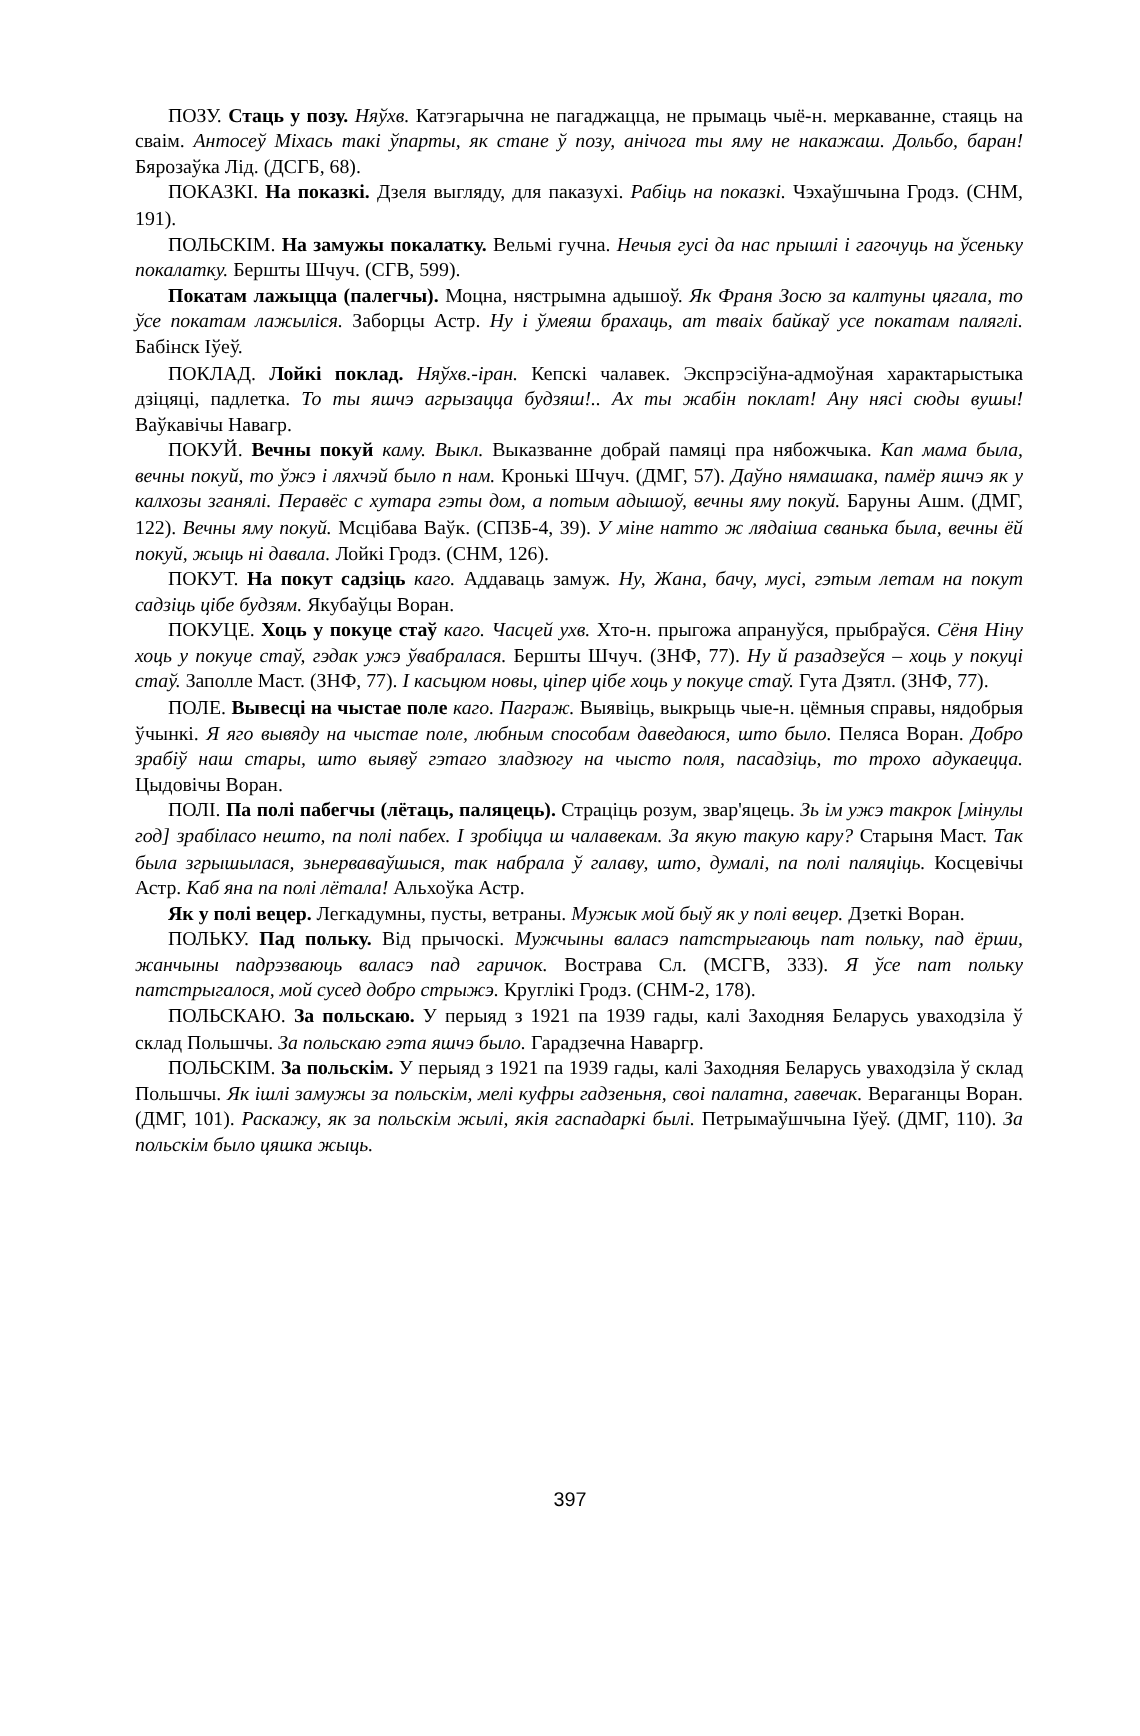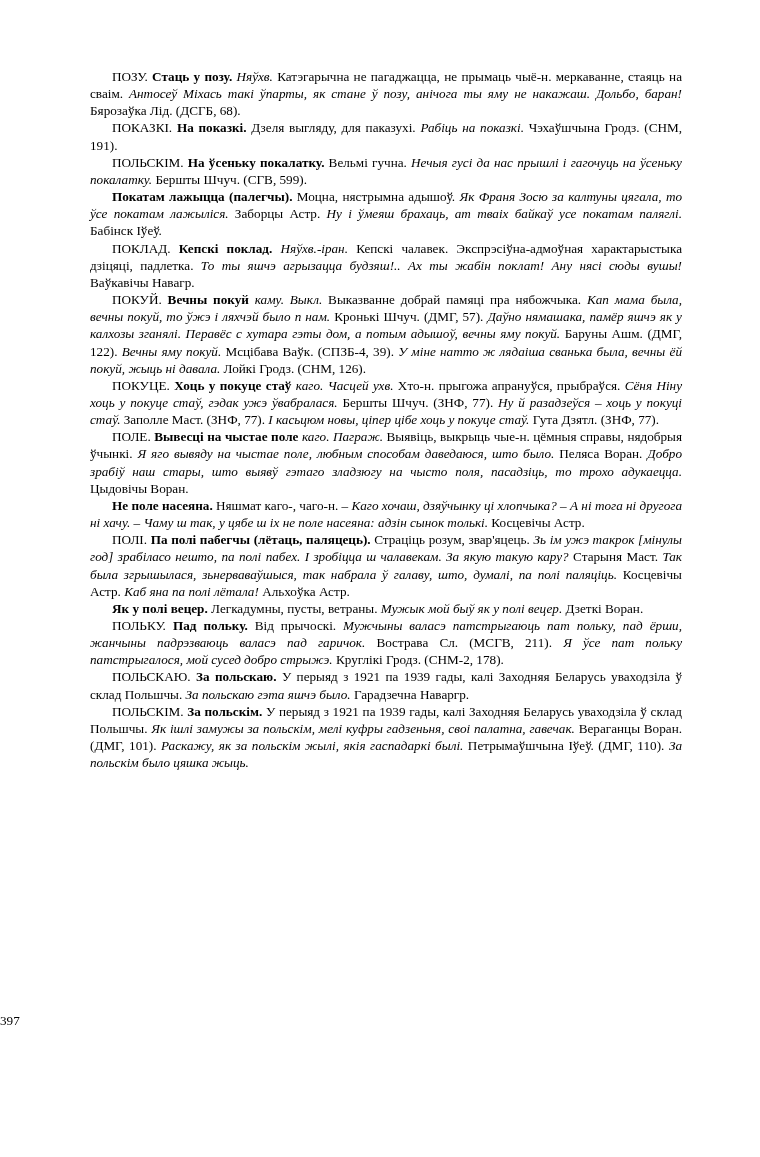--- a/index.html
+++ b/index.html
@@ -35,39 +35,40 @@
   b {
     font-weight: bold;
   }
   i {
     font-style: italic;
   }
   .pageno {
     position: absolute;
     left: 0;
     right: 0;
-    bottom: 128px;
+    bottom: 150px;
+    text-align: center;
     font-size: 13.2px;
-    font-family: Liberation Serif, serif;
+    font-family: Liberation Sans, sans-serif;
   }
 </style>
 </head>
 <body>
 
 <div class="page">
   <div class="body-text" id="entries-container">
       <p class="entry"><span>ПОЗУ. </span><b>Стаць у позу.</b><span> </span><i>Няўхв.</i><span> Катэгарычна не пагаджацца, не прымаць чыё-н. меркаванне, стаяць на сваім. </span><i>Антосеў Міхась такі ўпарты, як стане ў позу, анічога ты яму не накажаш. Дольбо, баран!</i><span> Бярозаўка Лід. (ДСГБ, 68).</span></p>
       <p class="entry"><span>ПОКАЗКІ. </span><b>На показкі.</b><span> Дзеля выгляду, для паказухі. </span><i>Рабіць на показкі.</i><span> Чэхаўшчына Гродз. (СНМ, 191).</span></p>
-      <p class="entry"><span>ПОЛЬСКІМ. </span><b>На ўсеньку покалатку.</b><span> Вельмі гучна. </span><i>Нечыя гусі да нас прышлі і гагочуць на ўсеньку покалатку.</i><span> Бершты Шчуч. (СГВ, 599).</span></p>
+      <p class="entry"><span>ПОЛЬСКІМ. </span><b>На замужы покалатку.</b><span> Вельмі гучна. </span><i>Нечыя гусі да нас прышлі і гагочуць на ўсеньку покалатку.</i><span> Бершты Шчуч. (СГВ, 599).</span></p>
       <p class="entry "><b>Покатам лажыцца (палегчы).</b><span> Моцна, нястрымна адышоў. </span><i>Як Франя Зосю за калтуны цягала, то ўсе покатам лажыліся.</i><span> Заборцы Астр. </span><i>Ну і ўмеяш брахаць,  ат тваіх байкаў усе покатам паляглі.</i><span> Бабінск Іўеў.</span></p>
-      <p class="entry"><span>ПОКЛАД. </span><b>Кепскі поклад.</b><span> </span><i>Няўхв.-іран.</i><span> Кепскі чалавек. Экспрэсіўна-адмоўная характарыстыка дзіцяці, падлетка. </span><i>То ты яшчэ агрызацца будзяш!.. Ах ты жабін поклат! Ану нясі сюды вушы!</i><span> Ваўкавічы Навагр.</span></p>
+      <p class="entry"><span>ПОКЛАД. </span><b>Лойкі поклад.</b><span> </span><i>Няўхв.-іран.</i><span> Кепскі чалавек. Экспрэсіўна-адмоўная характарыстыка дзіцяці, падлетка. </span><i>То ты яшчэ агрызацца будзяш!.. Ах ты жабін поклат! Ану нясі сюды вушы!</i><span> Ваўкавічы Навагр.</span></p>
       <p class="entry"><span>ПОКУЙ. </span><b>Вечны покуй</b><span> </span><i>каму. Выкл.</i><span> Выказванне добрай памяці пра нябожчыка. </span><i>Кап мама была, вечны покуй, то ўжэ і ляхчэй было п нам.</i><span> Кронькі Шчуч. (ДМГ, 57). </span><i>Даўно нямашака, памёр яшчэ як у калхозы зганялі. Перавёс с хутара гэты дом, а потым адышоў, вечны яму покуй.</i><span> Баруны Ашм. (ДМГ, 122). </span><i>Вечны яму покуй.</i><span> Мсцібава Ваўк. (СПЗБ-4, 39). </span><i>У міне натто ж лядаіша сванька была, вечны ёй покуй, жыць ні давала.</i><span> Лойкі Гродз. (СНМ, 126).</span></p>
+      <p class="entry"><span>ПОКУТ. </span><b>На покут садзіць</b><span> </span><i>каго.</i><span> Аддаваць замуж. </span><i>Ну, Жана, бачу, мусі, гэтым летам на покут садзіць цібе будзям.</i><span> Якубаўцы Воран.</span></p>
       <p class="entry"><span>ПОКУЦЕ. </span><b>Хоць у покуце стаў</b><span> </span><i>каго.  Часцей ухв.</i><span> Хто-н. прыгожа апрануўся, прыбраўся. </span><i>Сёня Ніну хоць у покуце стаў, гэдак ужэ ўвабралася.</i><span> Бершты Шчуч. (ЗНФ, 77). </span><i>Ну й разадзеўся – хоць у покуці стаў.</i><span> Заполле Маст. (ЗНФ, 77). </span><i>І касьцюм новы, ціпер цібе хоць у покуце стаў.</i><span> Гута Дзятл. (ЗНФ, 77).</span></p>
       <p class="entry"><span>ПОЛЕ. </span><b>Вывесці на чыстае поле</b><span> </span><i>каго. Паграж.</i><span> Выявіць, выкрыць чые-н. цёмныя справы, нядобрыя ўчынкі. </span><i>Я яго вывяду на чыстае поле, любным способам даведаюся, што было.</i><span> Пеляса Воран. </span><i>Добро зрабіў наш стары, што выявў гэтаго зладзюгу на чысто поля, пасадзіць, то трохо адукаецца.</i><span> Цыдовічы Воран.</span></p>
-      <p class="entry "><b>Не поле насеяна.</b><span> Няшмат каго-, чаго-н. – </span><i>Каго хочаш, дзяўчынку ці хлопчыка? – А ні тога ні другога ні хачу. – Чаму ш так, у цябе ш іх не поле насеяна: адзін сынок толькі.</i><span> Косцевічы Астр.</span></p>
       <p class="entry"><span>ПОЛІ. </span><b>Па полі пабегчы (лётаць, паляцець).</b><span>  Страціць розум, звар'яцець. </span><i>Зь ім ужэ такрок [мінулы год] зрабілaсо нешто, па полі пабех. І зробіцца ш чалавекам. За якую такую кару?</i><span> Старыня Маст. </span><i>Так была згрышылася, зьнервавaўшыся, так набрала ў галаву, што, думалі, па полі паляціць.</i><span> Косцевічы Астр. </span><i>Каб яна па полі лётала!</i><span> Альхоўка Астр.</span></p>
       <p class="entry "><b>Як у полі вецер.</b><span> Легкадумны, пусты, ветраны. </span><i>Мужык мой быў як у полі вецер.</i><span> Дзеткі Воран.</span></p>
-      <p class="entry"><span>ПОЛЬКУ. </span><b>Пад польку.</b><span> Від прычоскі. </span><i>Мужчыны валасэ патстрыгаюць пат польку, пад ёрши, жанчыны падрэзваюць валасэ пад гаричок.</i><span> Вострава Сл. (МСГВ, 211). </span><i>Я ўсе пат полькy патстрыгалося, мой сусед добро стрыжэ.</i><span> Круглікі Гродз. (СНМ-2, 178).</span></p>
+      <p class="entry"><span>ПОЛЬКУ. </span><b>Пад польку.</b><span> Від прычоскі. </span><i>Мужчыны валасэ патстрыгаюць пат польку, пад ёрши, жанчыны падрэзваюць валасэ пад гаричок.</i><span> Вострава Сл. (МСГВ, 333). </span><i>Я ўсе пат полькy патстрыгалося, мой сусед добро стрыжэ.</i><span> Круглікі Гродз. (СНМ-2, 178).</span></p>
       <p class="entry"><span>ПОЛЬСКАЮ. </span><b>За польскаю.</b><span> У перыяд з 1921 па 1939 гады, калі Заходняя Беларусь уваходзіла ў склад Польшчы. </span><i>За польскаю гэта яшчэ было.</i><span> Гарадзечна Наваргр.</span></p>
       <p class="entry"><span>ПОЛЬСКІМ. </span><b>За польскім.</b><span> У перыяд з 1921 па 1939 гады, калі Заходняя Беларусь уваходзіла ў склад Польшчы. </span><i>Як ішлі замужы за польскім, мелі  куфры гадзеньня, свoі палатна, гавечак.</i><span> Вераганцы Воран. (ДМГ, 101). </span><i>Раскажу, як за польскім жылі, якія гаспадаркі былі.</i><span> Петрымаўшчына Іўеў. (ДМГ, 110). </span><i>За польскім  было цяшка жыць.</i></p>
     </div>
   <div class="pageno">397</div>
 </div>
 
 </body></html>

